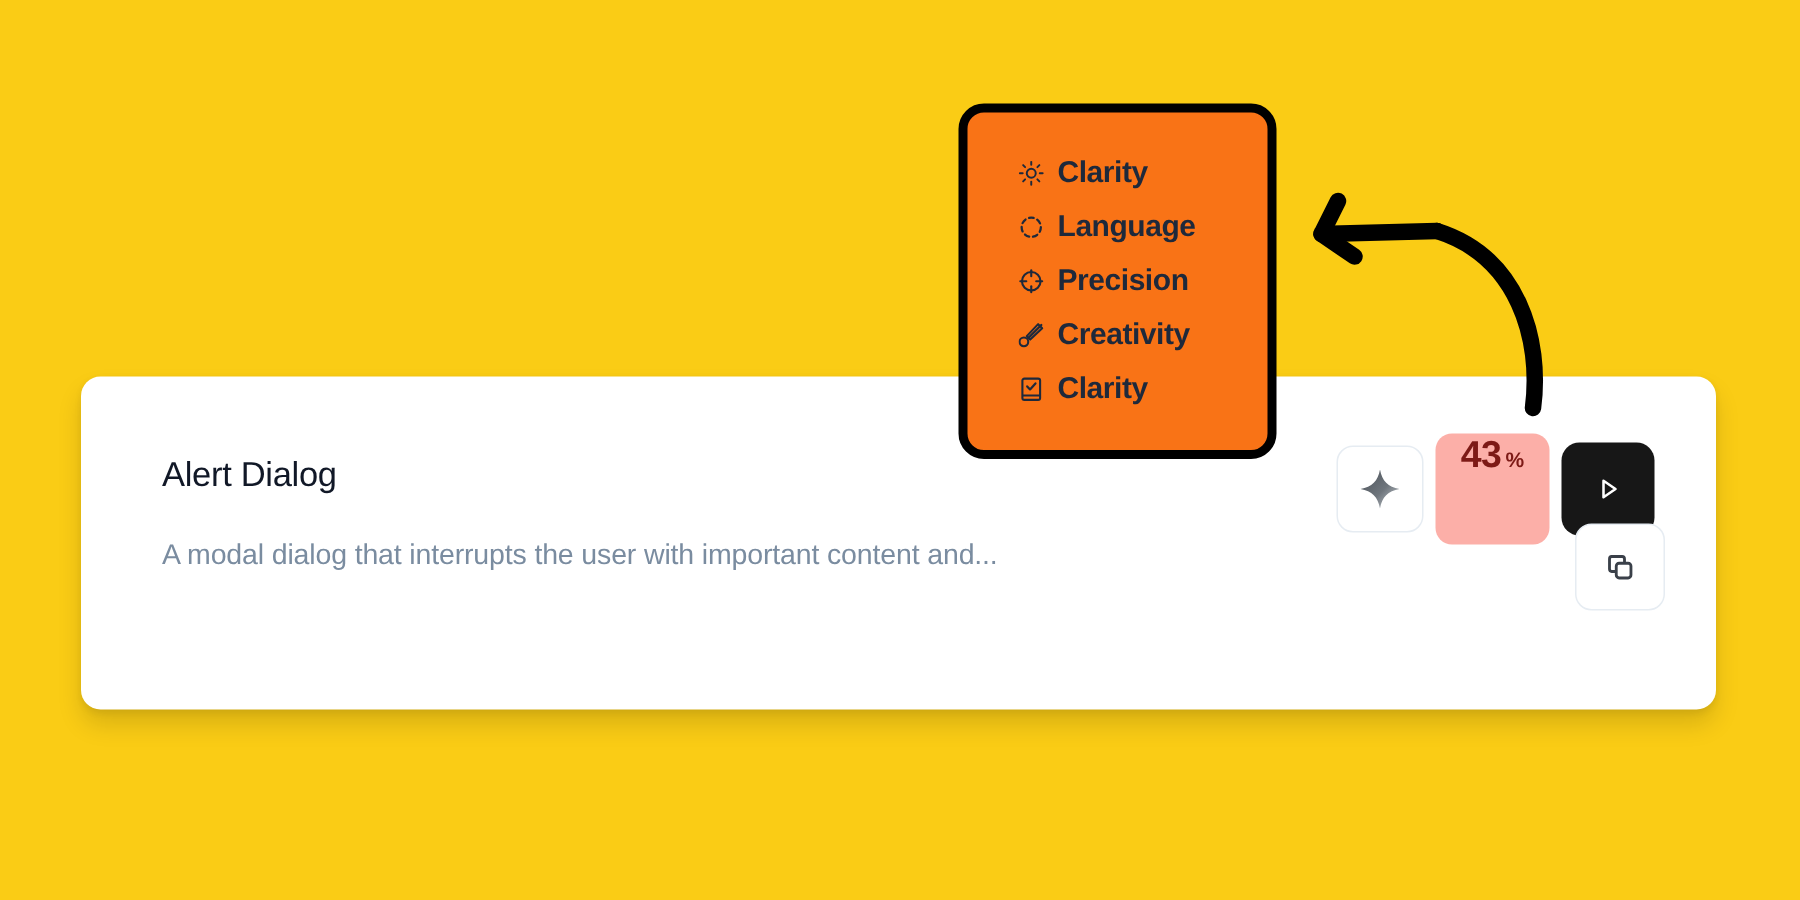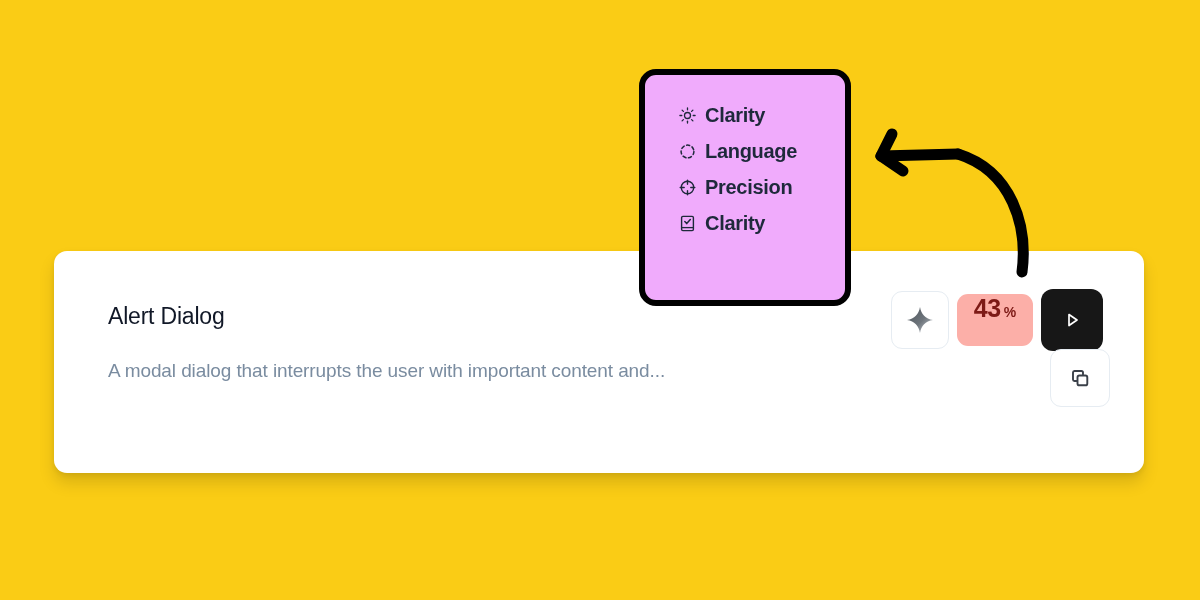--- a/index.html
+++ b/index.html
@@ -77,21 +77,21 @@
     border-radius: 11px;
     display: flex;
     align-items: center;
     justify-content: center;
     background: #FFFFFF;
     border: 1px solid #E6ECF2;
   }
 
   .btn-badge {
     width: 76px;
-    height: 52px;
+    height: 74px;
     border-radius: 11px;
     background: #FCAFA8;
     border: none;
     display: flex;
     align-items: baseline;
     justify-content: center;
     gap: 3px;
   }
 
   .badge-num {
@@ -135,21 +135,21 @@
     justify-content: center;
   }
 
   
   .menu {
     position: absolute;
     left: 639px;
     top: 69px;
     width: 212px;
     height: 237px;
-    background: #f0abfc;
+    background: #f97316;
     border: 6px solid #000000;
     border-radius: 17px;
     z-index: 5;
     padding: 22px 0 0 0;
   }
 
   .menu-item {
     display: flex;
     align-items: center;
     gap: 9px;
@@ -288,20 +288,30 @@
             <line x1="8.5" y1="1.2" x2="8.5" y2="5.2"></line>
             <line x1="8.5" y1="11.8" x2="8.5" y2="15.8"></line>
             <line x1="1.2" y1="8.5" x2="5.2" y2="8.5"></line>
             <line x1="11.8" y1="8.5" x2="15.8" y2="8.5"></line>
           </g>
         </svg>
       </span>
       <span class="menu-label">Precision</span>
     </div>
 
+    <div class="menu-item">
+      <span class="menu-icon">
+        <svg width="17" height="17" viewBox="0 0 17 17">
+          <path d="M15.2 1.7 L6.8 10.1" fill="none" stroke="#1E293B" stroke-width="1.5" stroke-linecap="round"></path>
+          <path d="M13.1 1.1 L15.8 3.8 L7.8 11.4 L5.5 9.1 Z" fill="none" stroke="#1E293B" stroke-width="1.4" stroke-linejoin="round"></path>
+          <circle cx="3.6" cy="12.9" r="2.9" fill="none" stroke="#1E293B" stroke-width="1.4"></circle>
+        </svg>
+      </span>
+      <span class="menu-label">Creativity</span>
+    </div>
 
     <div class="menu-item">
       <span class="menu-icon">
         <svg width="17" height="17" viewBox="0 0 17 17">
           <rect x="2.6" y="1.4" width="11.8" height="14.2" rx="1.3" fill="none" stroke="#1E293B" stroke-width="1.4"></rect>
           <line x1="2.6" y1="12.6" x2="14.4" y2="12.6" stroke="#1E293B" stroke-width="1.3"></line>
           <path d="M5.8 6.6 L7.7 8.6 L11.3 4.6" fill="none" stroke="#1E293B" stroke-width="1.5" stroke-linecap="round" stroke-linejoin="round"></path>
         </svg>
       </span>
       <span class="menu-label">Clarity</span>

